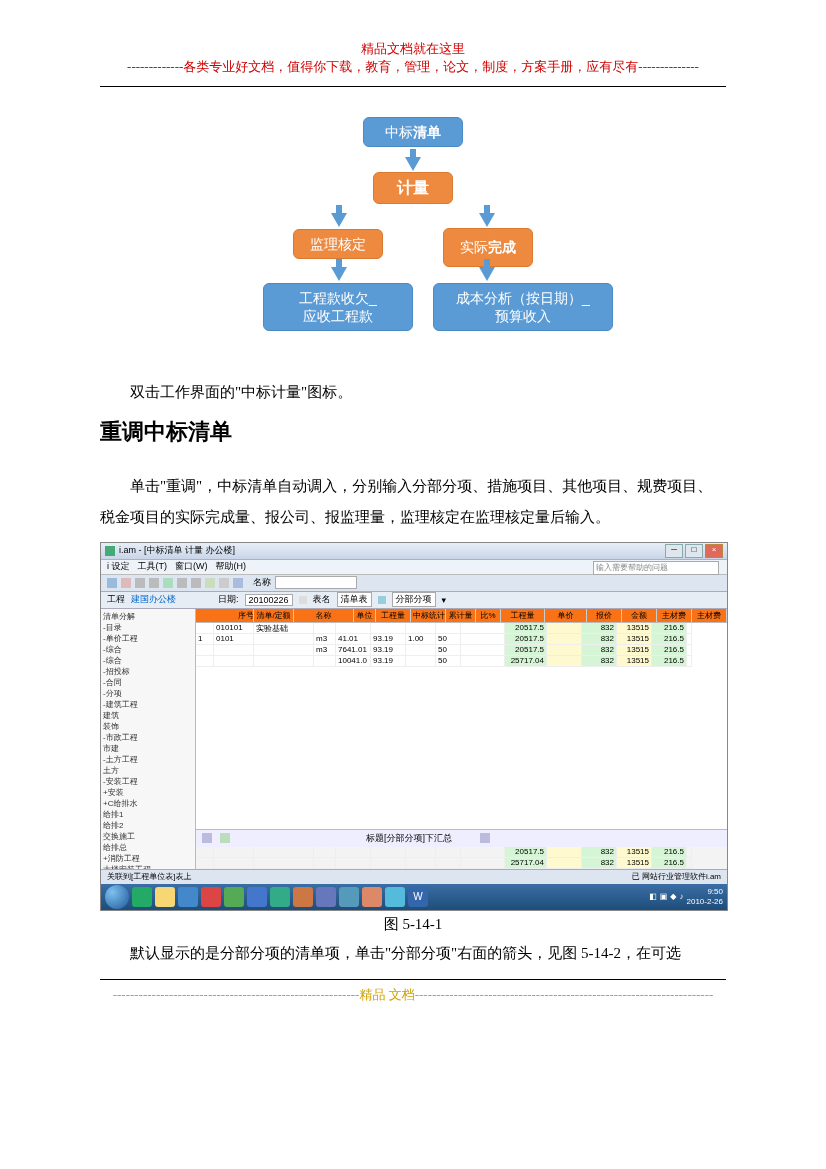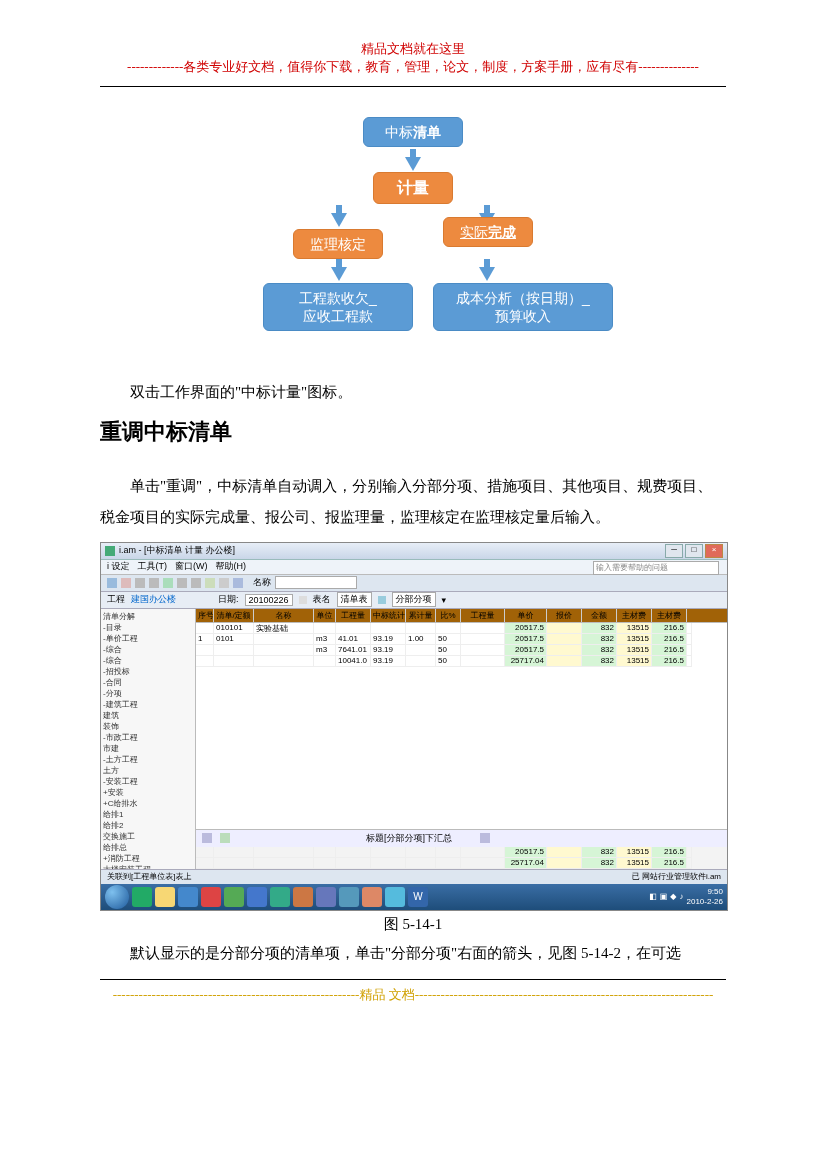--- a/index.html
+++ b/index.html
@@ -105,21 +105,21 @@
   .wbtn.close{background:#e06a5a;color:#fff;border-color:#b84;}
   .menubar{height:14px;background:#eef3f9;display:flex;gap:8px;padding:0 6px;align-items:center;border-bottom:1px solid #bbb;}
   .searchbox{position:absolute;right:8px;top:18px;width:120px;height:12px;border:1px solid #aaa;background:#fff;font-size:8px;line-height:12px;padding:0 2px;color:#888;}
   .toolbar1{height:16px;background:#dde6f0;display:flex;gap:4px;padding:0 6px;align-items:center;border-bottom:1px solid #aab;}
   .toolbar2{height:16px;background:#e7edf5;display:flex;gap:6px;padding:0 6px;align-items:center;border-bottom:1px solid #aab;}
   .tbspan{white-space:nowrap;}
   .main-split{display:flex;height:260px;background:#fff;}
   .tree{width:90px;border-right:1px solid #bbb;background:#f7f7f7;overflow:hidden;font-size:8px;line-height:11px;padding:2px 2px;}
   .tree-item{white-space:nowrap;color:#333;}
   .gridarea{flex:1;display:flex;flex-direction:column;}
-  .gridhead{display:flex;background:#a16207;border-bottom:1px solid #bbb;font-size:8px;}
+  .gridhead{display:flex;background:#f97316;border-bottom:1px solid #bbb;font-size:8px;justify-content:flex-end;}
   .gh{border-right:1px solid #ccc;padding:1px 2px;text-align:center;box-sizing:border-box;overflow:hidden;white-space:nowrap;}
   .gridbody{flex:1;overflow:hidden;}
   .grow{display:flex;font-size:8px;height:11px;}
   .gc{border-right:1px solid #eee;border-bottom:1px solid #eee;padding:0 2px;box-sizing:border-box;overflow:hidden;white-space:nowrap;}
   .gc.right{text-align:right;}
   .gc.grn{background:#d6f5d6;}
   .gc.yel{background:#fff9d0;}
   .statusbar{height:14px;background:#dde6f0;border-top:1px solid #aab;display:flex;justify-content:space-between;align-items:center;padding:0 6px;font-size:8px;}
   .taskbar{height:26px;background:linear-gradient(#3a6ea5,#1e4d7a);display:flex;align-items:center;padding:0 4px;gap:3px;}
   .tbicon{width:20px;height:20px;border-radius:3px;display:flex;align-items:center;justify-content:center;font-size:10px;color:#fff;}
@@ -156,21 +156,21 @@
       <div class="fbox blue" style="left:180px;top:0;width:100px;height:30px;">
         <span><span class="white-text">中标</span><span class="bold-w">清单</span></span>
       </div>
       <div class="arrow-down btm" style="left:222px;top:40px;"></div>
       <div class="fbox orange" style="left:190px;top:55px;width:80px;height:32px;font-weight:bold;font-size:16px;">计量</div>
       <div class="arrow-down btm" style="left:148px;top:96px;border-top-color:#5b9bd5;"></div>
       <div class="arrow-down btm" style="left:296px;top:96px;border-top-color:#5b9bd5;"></div>
       <div class="fbox orange" style="left:110px;top:112px;width:90px;height:30px;">
         <span><span>监理</span><span style="font-weight:normal">核定</span></span>
       </div>
-      <div class="fbox orange" style="left:260px;top:100px;width:90px;height:30px;text-decoration:underline;">
+      <div class="fbox orange" style="left:260px;top:111px;width:90px;height:39px;">
         <span><span>实际</span><span style="font-weight:bold">完成</span></span>
       </div>
       <div class="arrow-down btm" style="left:148px;top:150px;"></div>
       <div class="arrow-down btm" style="left:296px;top:150px;"></div>
       <div class="fbox blue" style="left:250px;top:166px;width:180px;height:48px;">
         <span><span>成本分析（按日期）_</span><br><span>预算收入</span></span>
       </div>
       <div class="fbox blue" style="left:80px;top:166px;width:150px;height:48px;">
         <span><span>工程款收欠_</span><br><span>应收工程款</span></span>
       </div>

